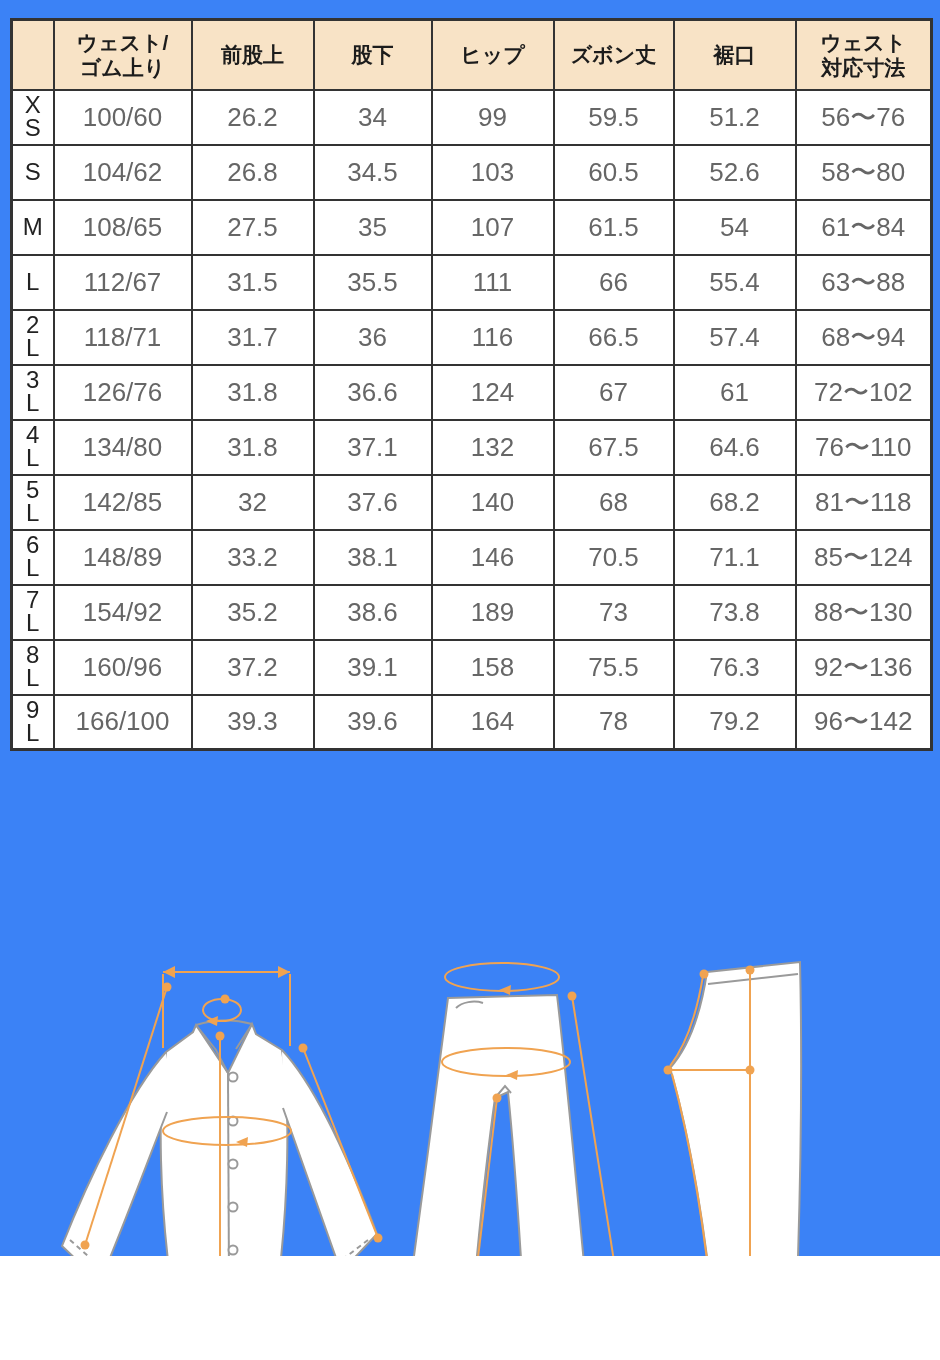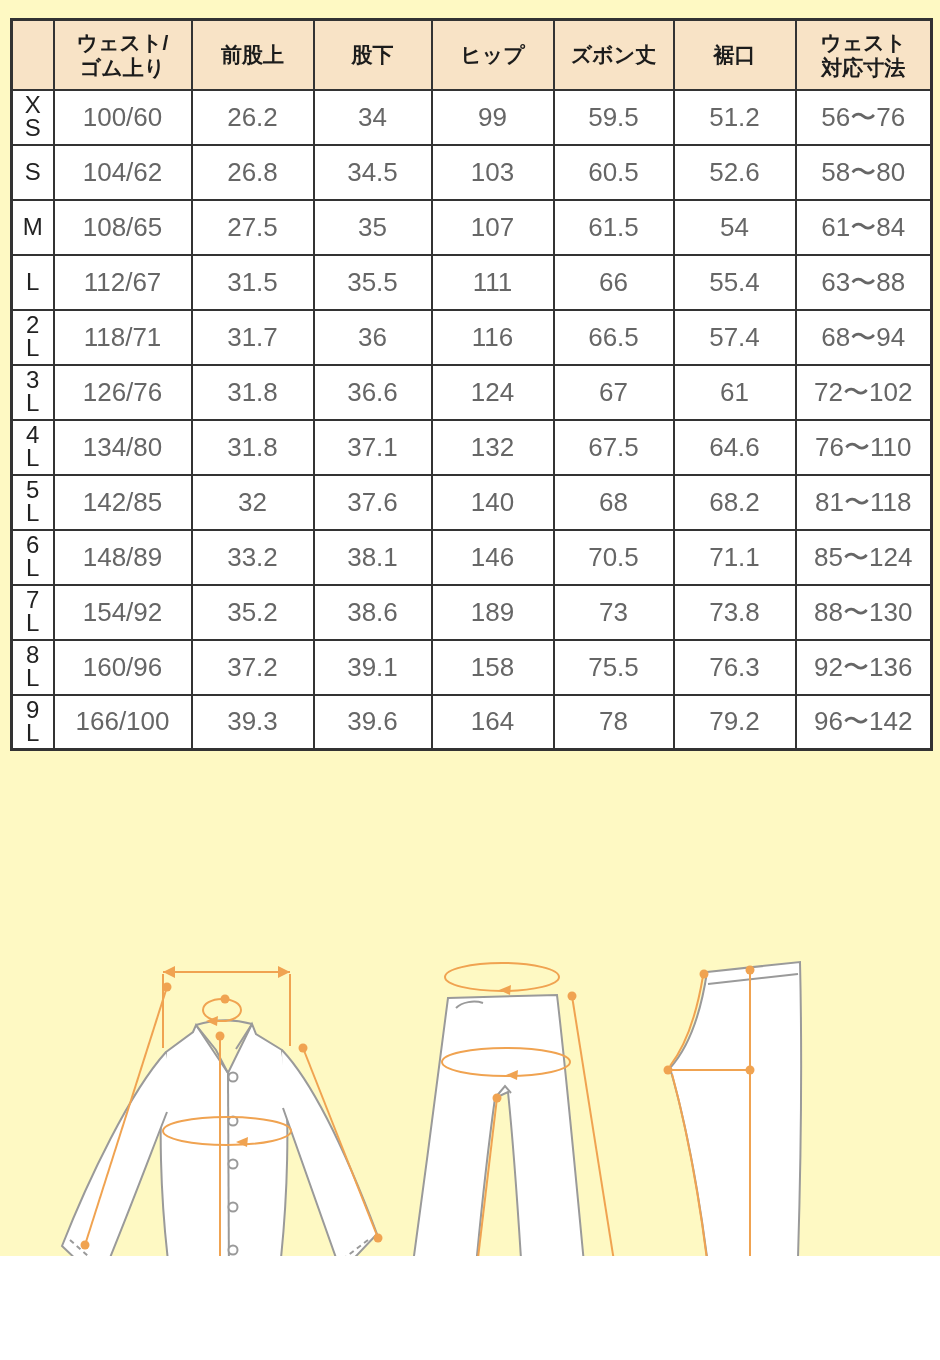--- a/index.html
+++ b/index.html
@@ -1,18 +1,18 @@
 <!DOCTYPE html>
 <html><head>
 <meta charset="utf-8">
 <style>
   * { margin:0; padding:0; box-sizing:border-box; }
   html,body { width:940px; height:1360px; background:#ffffff;
     font-family:"Liberation Sans","DejaVu Sans",sans-serif; }
-  .page { position:relative; width:940px; height:1256px; overflow:hidden; background:#fef9c3; }
+  .page { position:relative; width:940px; height:1256px; overflow:hidden; background:#3b82f6; }
 
   
   table.size-table { position:absolute; left:10px; top:18px; width:920px;
     border-collapse:collapse; table-layout:fixed; border:3px solid #333; }
   .size-table th, .size-table td { border:2px solid #333; text-align:center; vertical-align:middle; }
   .size-table thead th { background:#f8e3c6; color:#1c1c1c; font-weight:bold;
     font-size:21px; height:70px; white-space:pre-line; line-height:1.2; }
   .size-table tbody td { height:55px; font-size:26px; color:#666; background:#fff; }
   .size-table tbody td.size-cell { color:#222; font-size:24px; line-height:0.95;
     white-space:pre-line; padding:0; }

